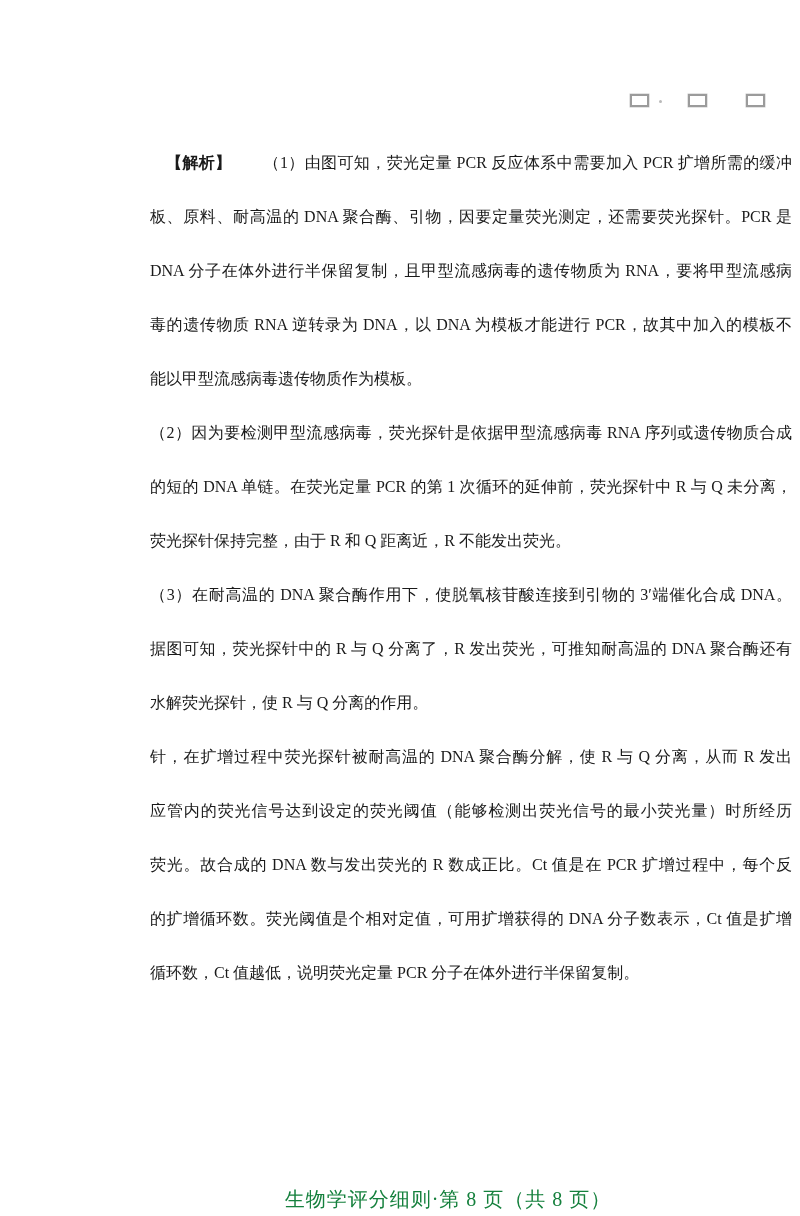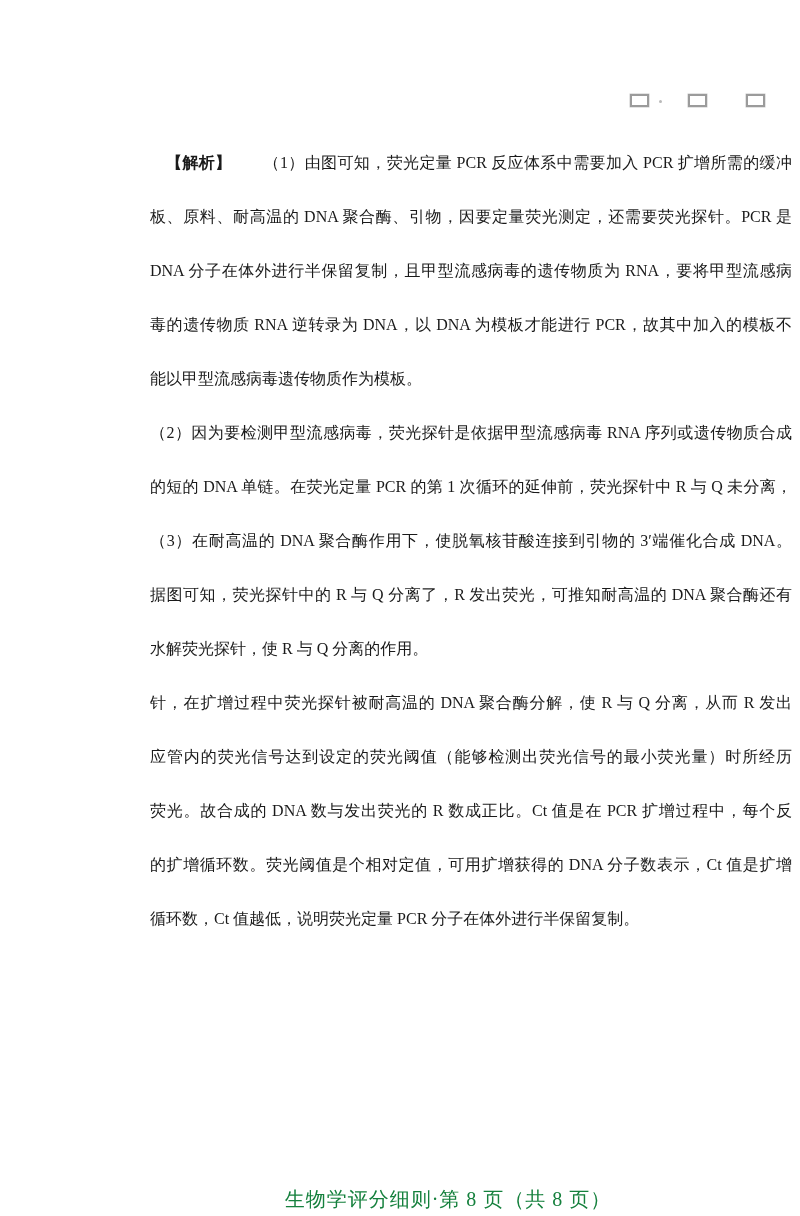--- a/index.html
+++ b/index.html
@@ -84,20 +84,21 @@
 <div class="speck"></div>
 
 <div class="answer-block">
   <div class="line"><span class="bold-label">【解析】</span><span>（1）由图可知，荧光定量 PCR 反应体系中需要加入 PCR 扩增所需的缓冲液、模</span></div>
   <div class="line">板、原料、耐高温的 DNA 聚合酶、引物，因要定量荧光测定，还需要荧光探针。PCR 是</div>
   <div class="line">DNA 分子在体外进行半保留复制，且甲型流感病毒的遗传物质为 RNA，要将甲型流感病</div>
   <div class="line">毒的遗传物质 RNA 逆转录为 DNA，以 DNA 为模板才能进行 PCR，故其中加入的模板不</div>
   <div class="line para-end">能以甲型流感病毒遗传物质作为模板。</div>
   <div class="line">（2）因为要检测甲型流感病毒，荧光探针是依据甲型流感病毒 RNA 序列或遗传物质合成</div>
   <div class="line">的短的 DNA 单链。在荧光定量 PCR 的第 1 次循环的延伸前，荧光探针中 R 与 Q 未分离，</div>
+  <div class="line para-end">荧光探针保持完整，由于 R 和 Q 距离近，R 不能发出荧光。</div>
   <div class="line">（3）在耐高温的 DNA 聚合酶作用下，使脱氧核苷酸连接到引物的 3′端催化合成 DNA。</div>
   <div class="line">据图可知，荧光探针中的 R 与 Q 分离了，R 发出荧光，可推知耐高温的 DNA 聚合酶还有</div>
   <div class="line para-end">水解荧光探针，使 R 与 Q 分离的作用。</div>
   <div class="line">针，在扩增过程中荧光探针被耐高温的 DNA 聚合酶分解，使 R 与 Q 分离，从而 R 发出</div>
   <div class="line">应管内的荧光信号达到设定的荧光阈值（能够检测出荧光信号的最小荧光量）时所经历</div>
   <div class="line">荧光。故合成的 DNA 数与发出荧光的 R 数成正比。Ct 值是在 PCR 扩增过程中，每个反</div>
   <div class="line">的扩增循环数。荧光阈值是个相对定值，可用扩增获得的 DNA 分子数表示，Ct 值是扩增</div>
   <div class="line para-end">循环数，Ct 值越低，说明荧光定量 PCR 分子在体外进行半保留复制。</div>
 </div>
 

